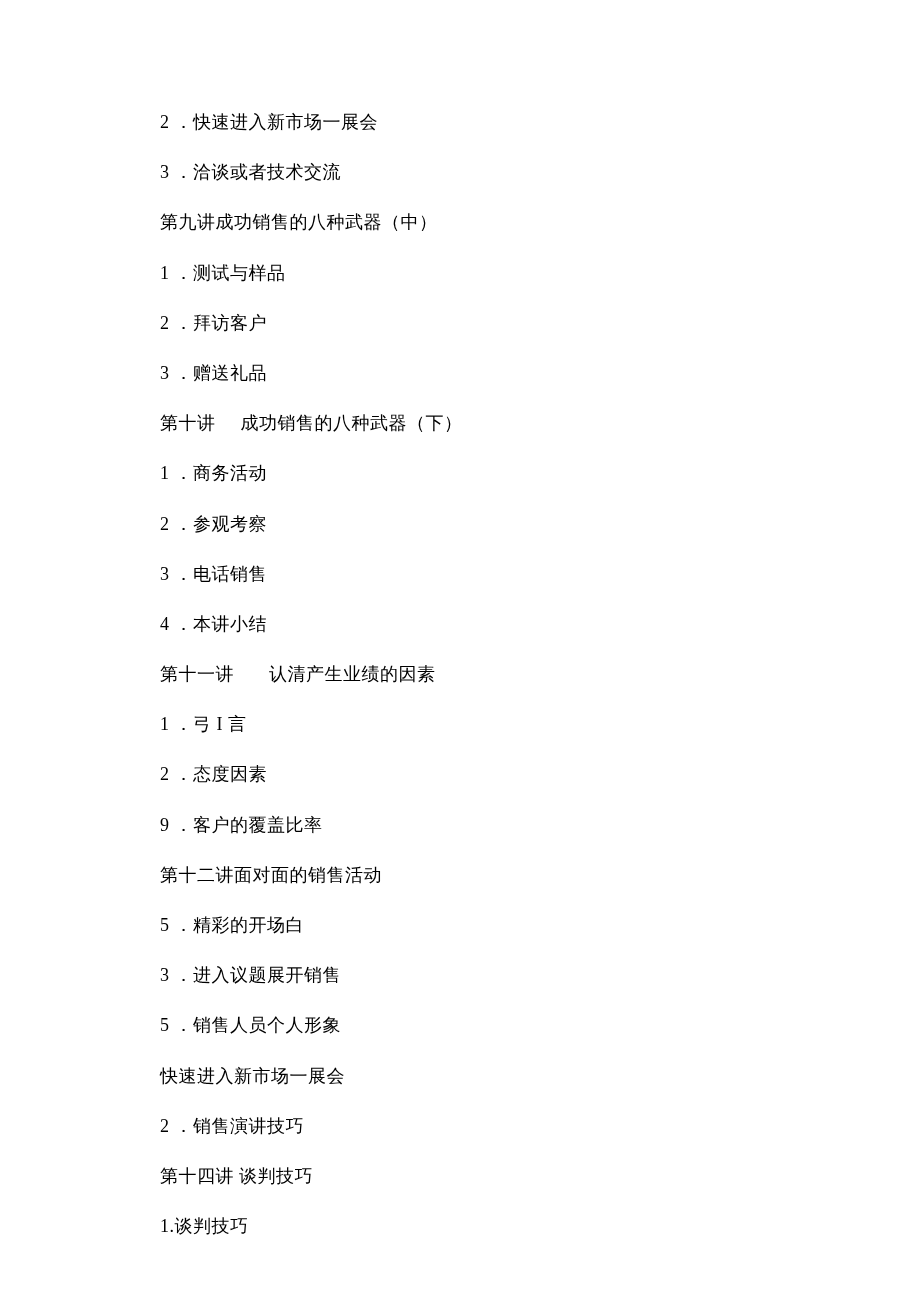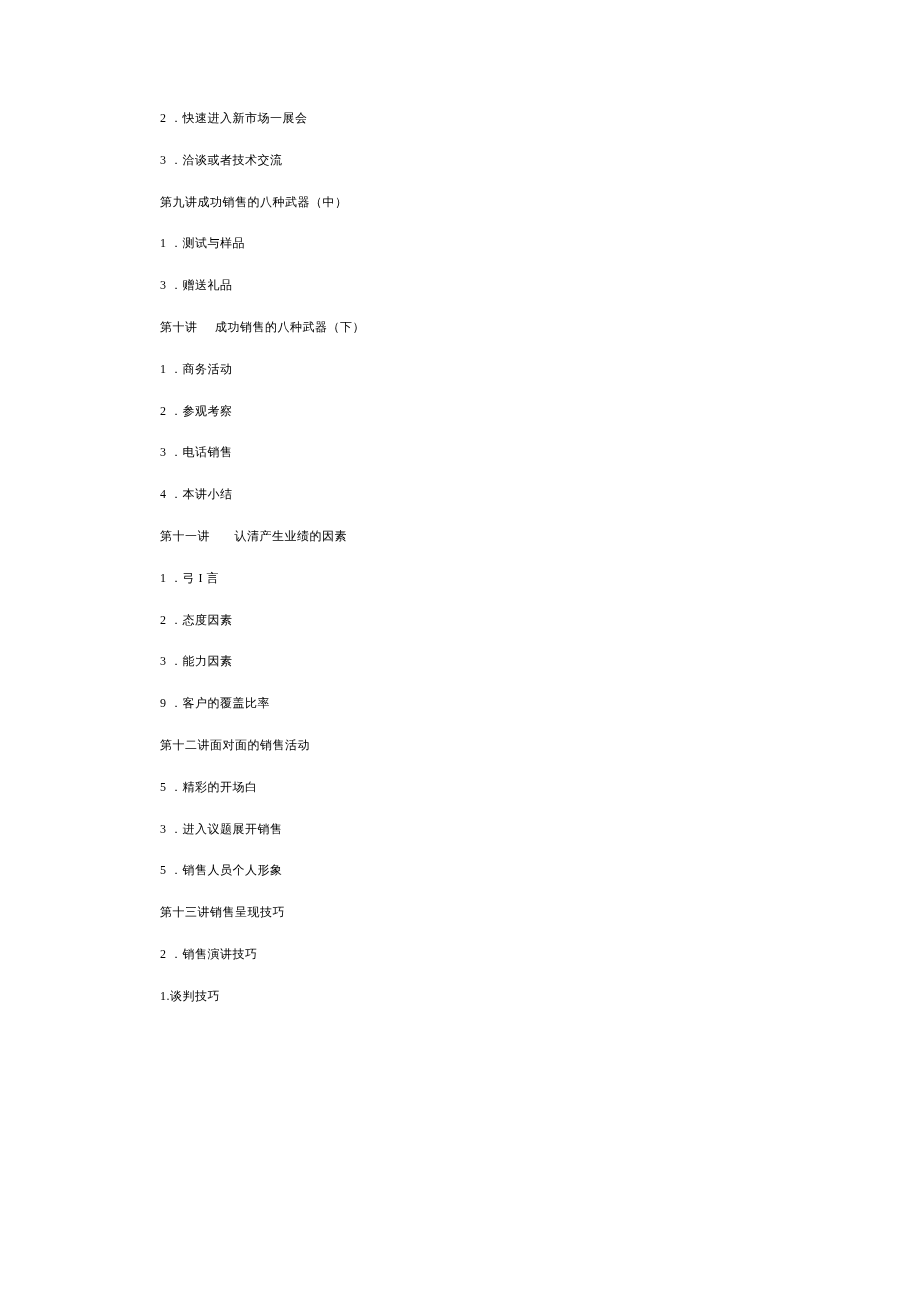--- a/index.html
+++ b/index.html
@@ -7,48 +7,49 @@
     padding: 0;
     background: #ffffff;
     font-family: "SimSun", "宋体", serif;
     width: 920px;
     min-height: 1301px;
   }
   .page {
     padding: 110px 160px 60px 160px;
   }
   .line {
-    font-size: 12px;
+    font-size: 18px;
     color: #000;
     line-height: 1.4;
     margin-bottom: 25px;
     letter-spacing: 0.5px;
     white-space: pre;
   }
 </style>
 </head>
 <body>
 
 <div class="page">
   <div class="line">2 ．快速进入新市场一展会</div>
   <div class="line">3 ．洽谈或者技术交流</div>
   <div class="line">第九讲成功销售的八种武器（中）</div>
   <div class="line">1 ．测试与样品</div>
+  <div class="line">2 ．拜访客户</div>
   <div class="line">3 ．赠送礼品</div>
   <div class="line">第十讲     成功销售的八种武器（下）</div>
   <div class="line">1 ．商务活动</div>
   <div class="line">2 ．参观考察</div>
   <div class="line">3 ．电话销售</div>
   <div class="line">4 ．本讲小结</div>
   <div class="line">第十一讲       认清产生业绩的因素</div>
   <div class="line">1 ．弓 I 言</div>
   <div class="line">2 ．态度因素</div>
-  <div class="line">3 ．能力因素</div>
   <div class="line">9 ．客户的覆盖比率</div>
   <div class="line">第十二讲面对面的销售活动</div>
   <div class="line">5 ．精彩的开场白</div>
   <div class="line">3 ．进入议题展开销售</div>
   <div class="line">5 ．销售人员个人形象</div>
-  <div class="line">第十三讲销售呈现技巧</div>
+  <div class="line">快速进入新市场一展会</div>
   <div class="line">2 ．销售演讲技巧</div>
+  <div class="line">第十四讲 谈判技巧</div>
   <div class="line">1.谈判技巧</div>
 
 </div>
 
 </body></html>

